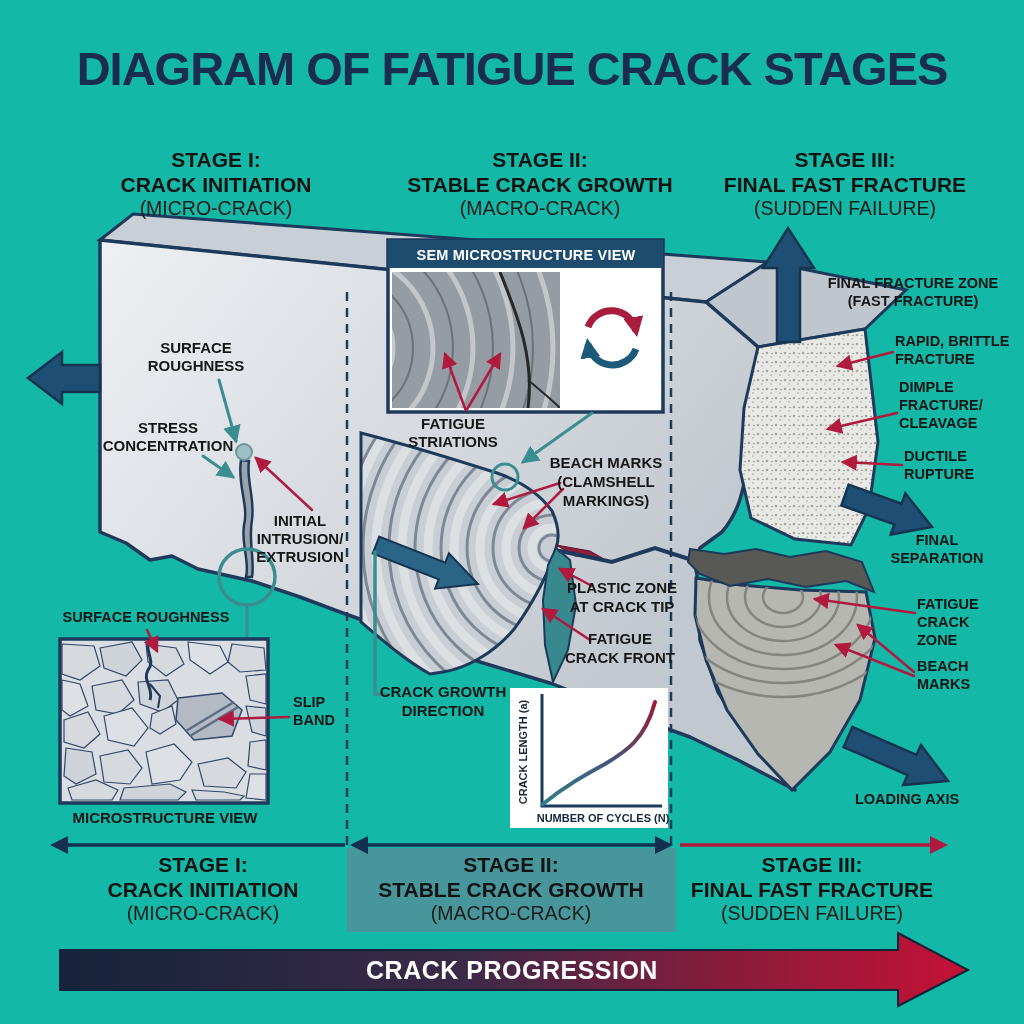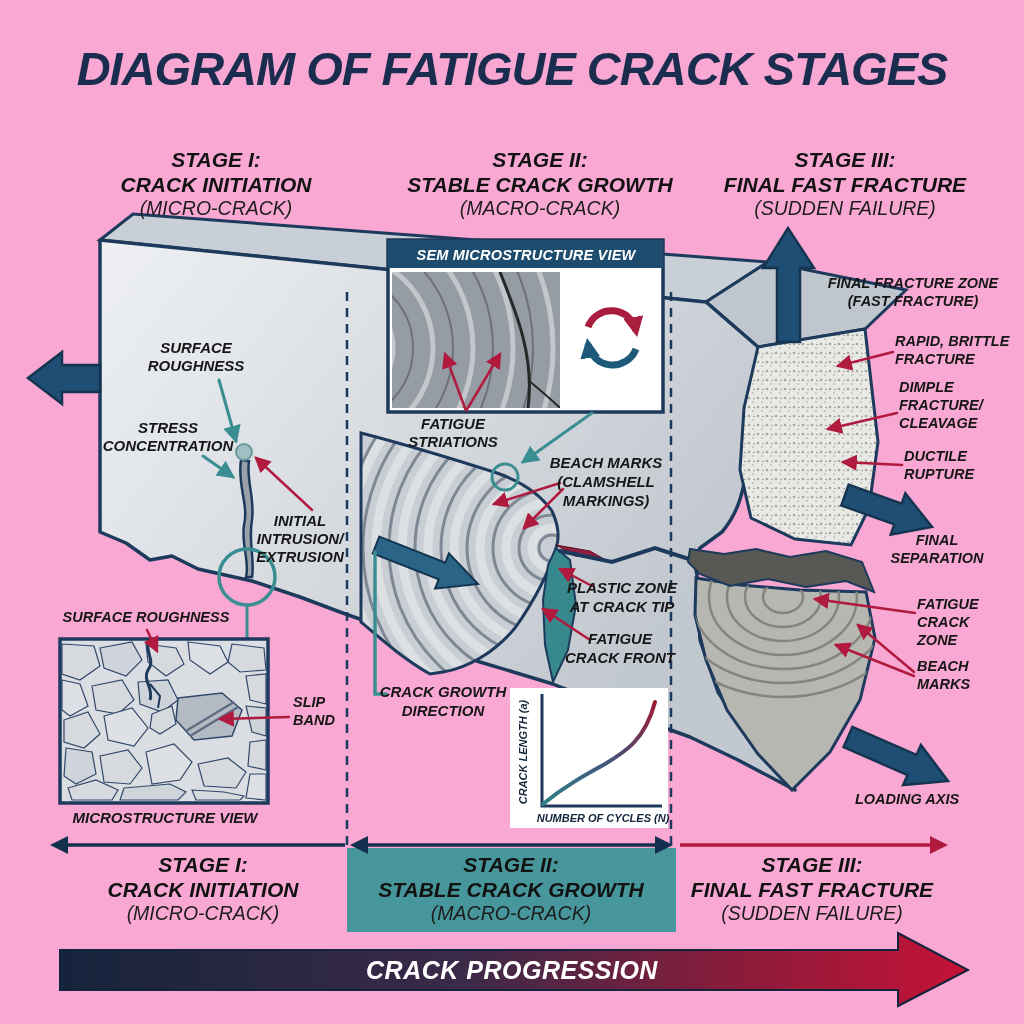--- a/index.html
+++ b/index.html
@@ -1,17 +1,17 @@
 <!DOCTYPE html>
 <html><head>
 <meta charset="utf-8">
 <style>
   html,body{margin:0;padding:0;background:#ffffff;}
-  .page{width:1024px;height:1024px;position:relative;background:#f9a8d4;overflow:hidden;
-        font-family:"Liberation Sans", sans-serif;font-style:italic;}
+  .page{width:1024px;height:1024px;position:relative;background:#14b8a6;overflow:hidden;
+        font-family:"Liberation Sans", sans-serif;}
   svg text{font-family:"Liberation Sans", sans-serif;}
   .t-title{font-size:47px;font-weight:bold;fill:#1b2d4f;letter-spacing:-1px;}
   .t-h1{font-size:21px;font-weight:bold;fill:#121212;}
   .t-h2{font-size:19.5px;font-weight:normal;fill:#1c1c1c;}
   .t-lbl{font-size:15px;font-weight:bold;fill:#161616;}
   .t-sm{font-size:14.5px;font-weight:bold;fill:#161616;}
   .t-axis{font-size:11px;font-weight:bold;fill:#14263c;}
   .t-hdr{font-size:14.5px;font-weight:bold;fill:#ffffff;letter-spacing:0.2px;}
   .t-prog{font-size:25px;font-weight:bold;fill:#ffffff;letter-spacing:0.5px;}
   .thin{stroke:#32476b;stroke-width:1.2;}

